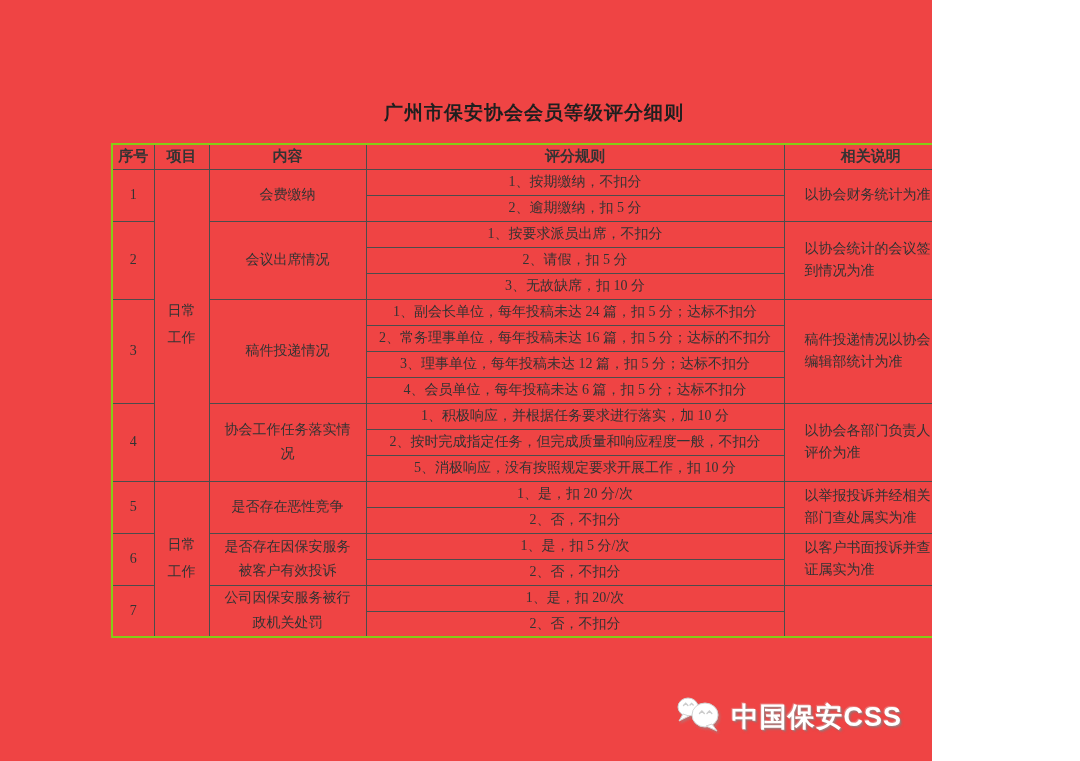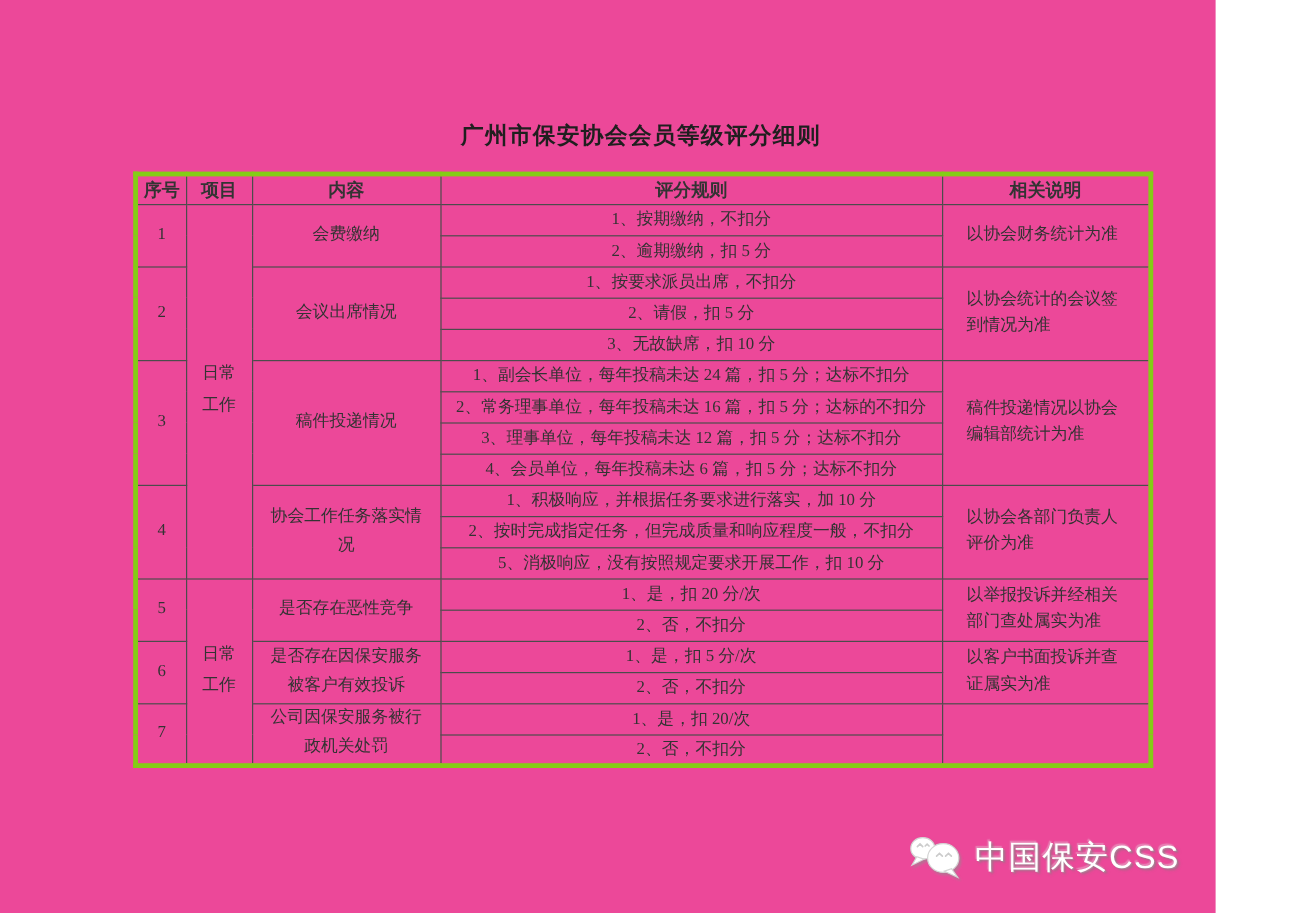--- a/index.html
+++ b/index.html
@@ -1,23 +1,23 @@
 <!DOCTYPE html>
 <html lang="zh"><head>
 <meta charset="utf-8">
 <style>
   * { box-sizing: border-box; margin: 0; padding: 0; }
   html, body { background: #ffffff; }
   body { width: 1080px; }
 
   .canvas {
     position: relative;
-    width: 1013px;
+    width: 932px;
     height: 761px;
-    background: #ec4899;
+    background: #ef4444;
     overflow: hidden;
     font-family: "Liberation Serif", "DejaVu Serif", serif;
     color: #323232;
   }
 
   .doc-title {
     position: absolute;
     left: 111px;
     top: 100px;
     width: 846px;
@@ -28,21 +28,21 @@
     color: #1f1f1f;
   }
 
   table.score-table {
     position: absolute;
     left: 111px;
     top: 143px;
     width: 846px;
     border-collapse: collapse;
     table-layout: fixed;
-    border: 4px solid #84cc16;
+    border: 2px solid #84cc16;
   }
   .score-table th, .score-table td {
     border: 1px solid #4c4c4c;
     vertical-align: middle;
     color: #333;
   }
   .score-table th {
     height: 25px;
     font-size: 15px;
     font-weight: bold;
@@ -56,22 +56,23 @@
   .c-content { text-align: center; padding: 0 10px; line-height: 1.75; }
   .c-rule    { text-align: center; padding: 0 8px; font-size: 13.5px;
                white-space: nowrap; overflow: hidden; }
   .c-note    { text-align: left; padding: 0 20px; font-size: 13.5px; line-height: 1.55; }
 
   .watermark {
     position: absolute;
     right: 30px;
     bottom: 26px;
     display: flex;
-    align-items: center;
+    align-items: flex-end;
     gap: 8px;
+    font-weight: bold;
   }
   .wm-text {
     font-family: "Liberation Sans", "DejaVu Sans", sans-serif;
     font-size: 27px;
     color: #ffffff;
     text-shadow:
       2px 2px 2px rgba(125,125,125,0.60),
       1px 1px 0 rgba(175,175,175,0.50),
       -1px -1px 1px rgba(225,225,225,0.40);
     letter-spacing: 1px;

